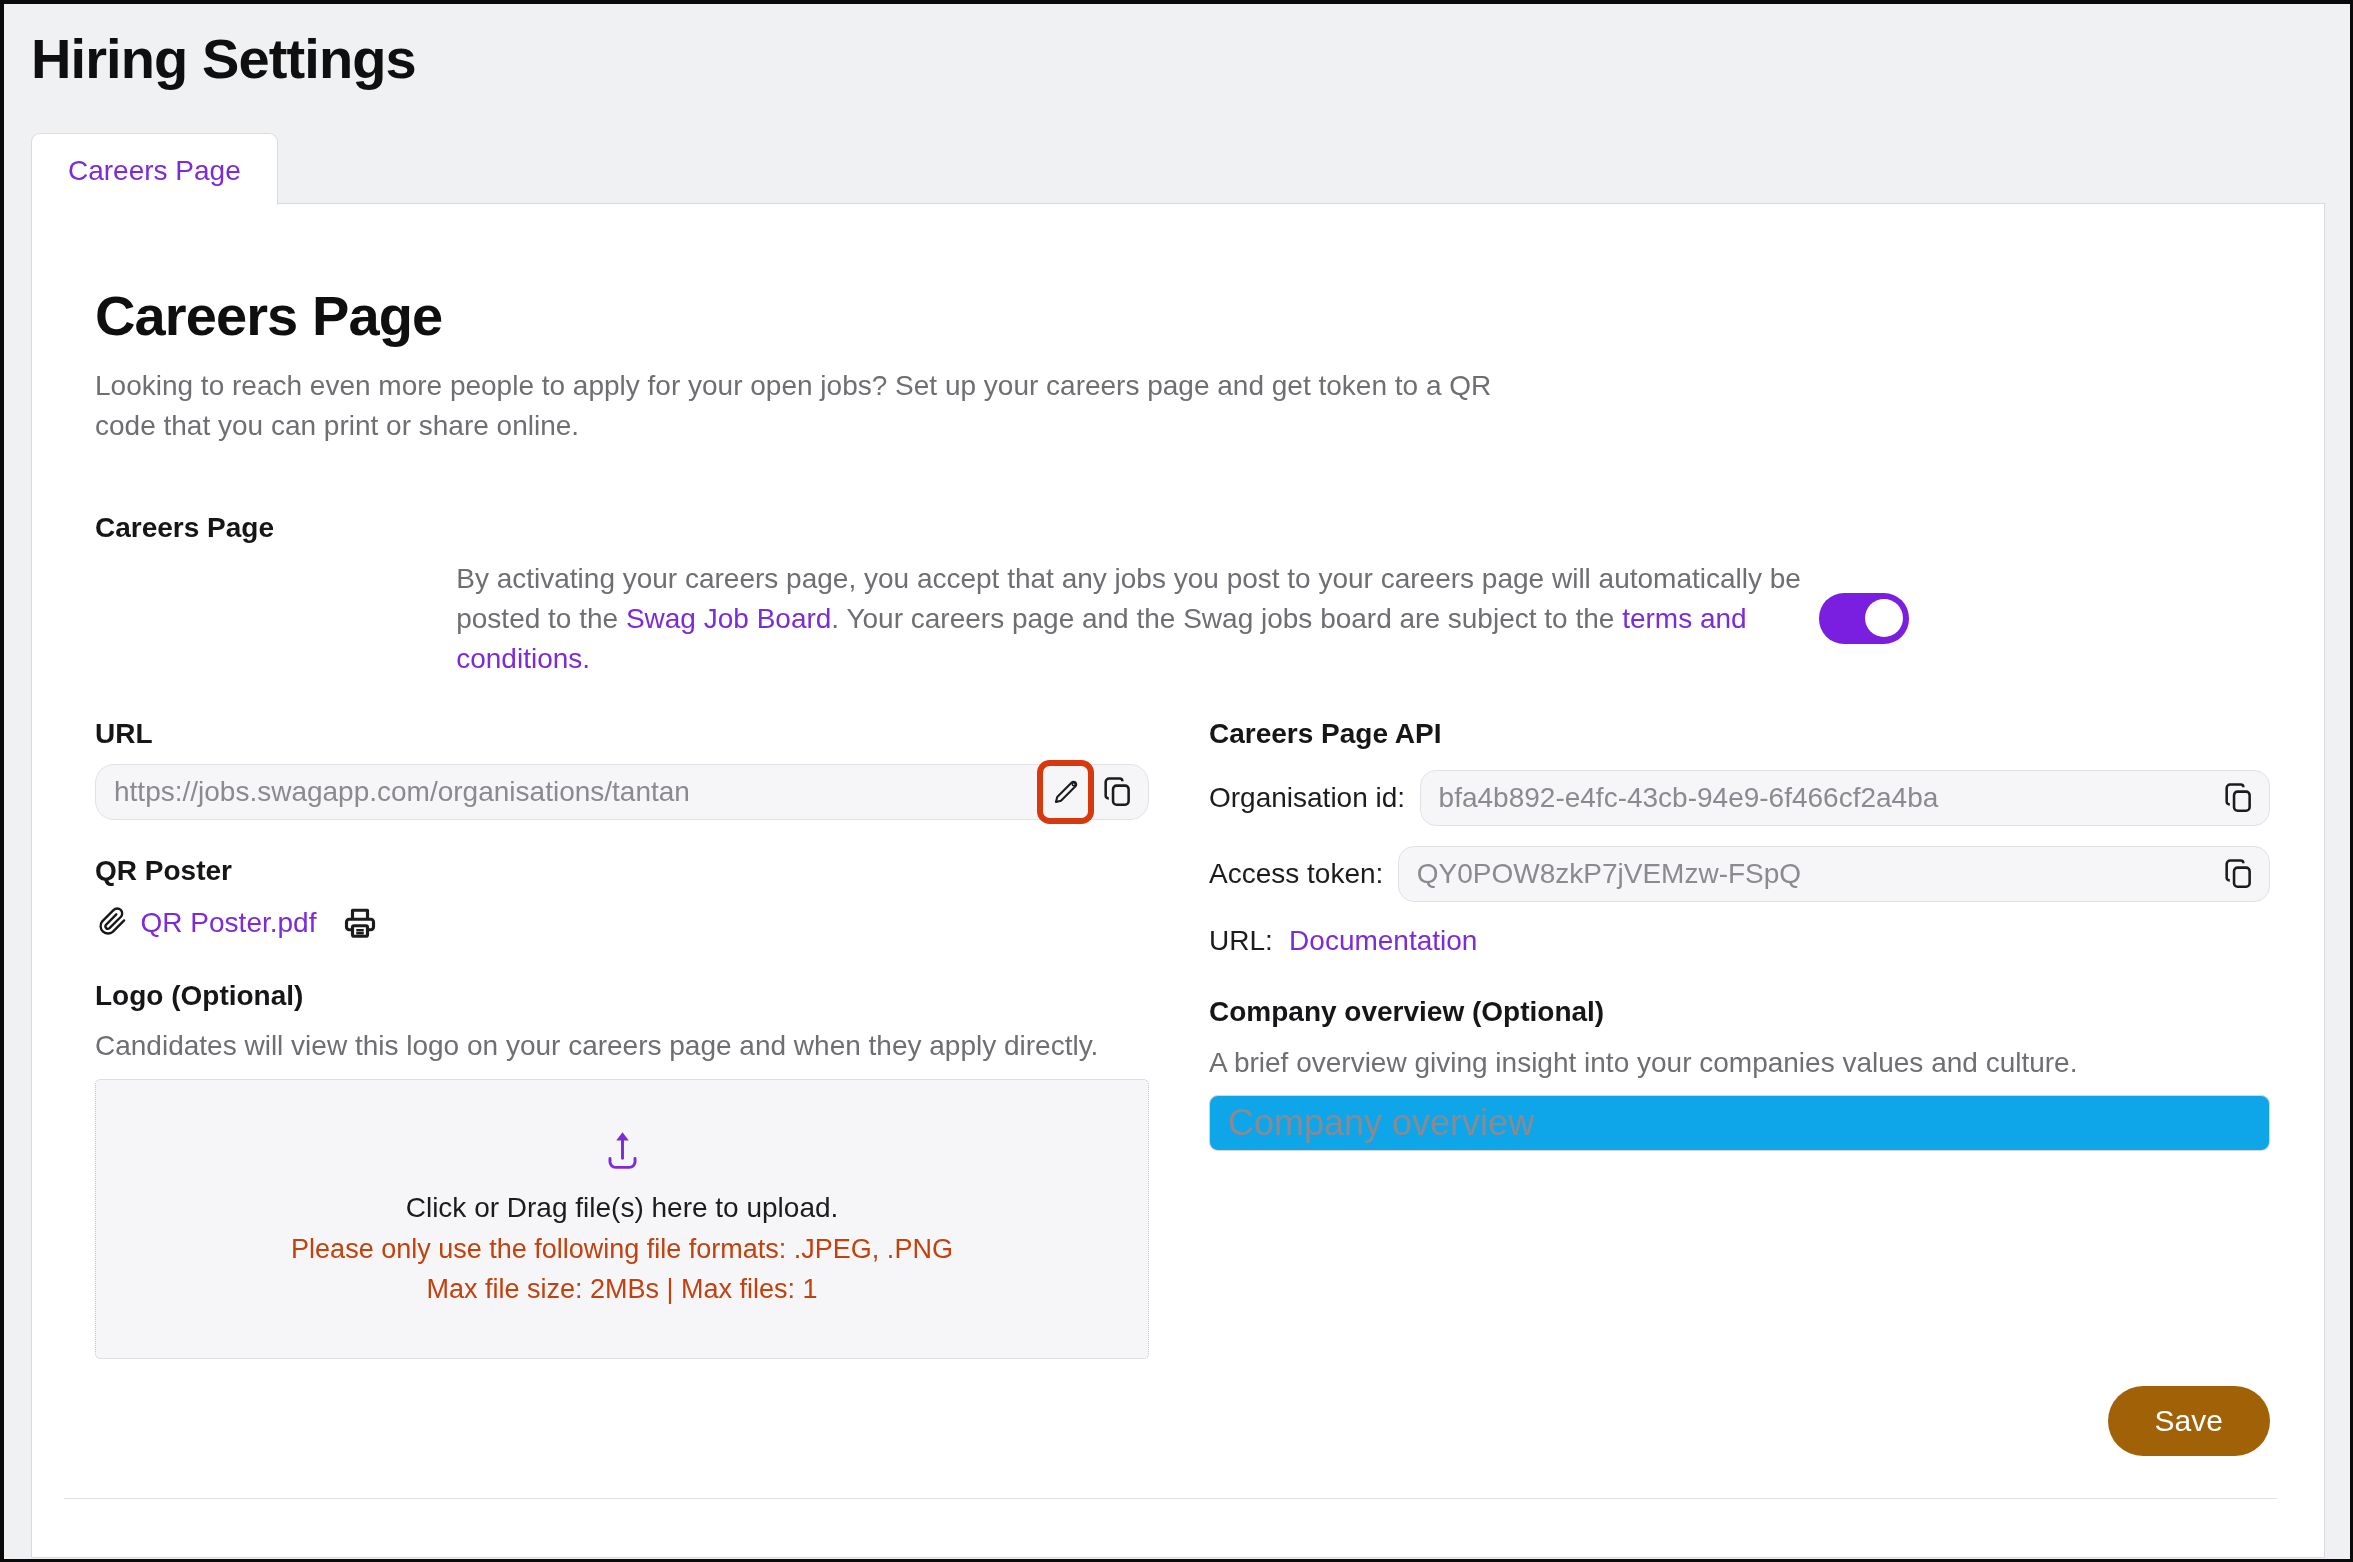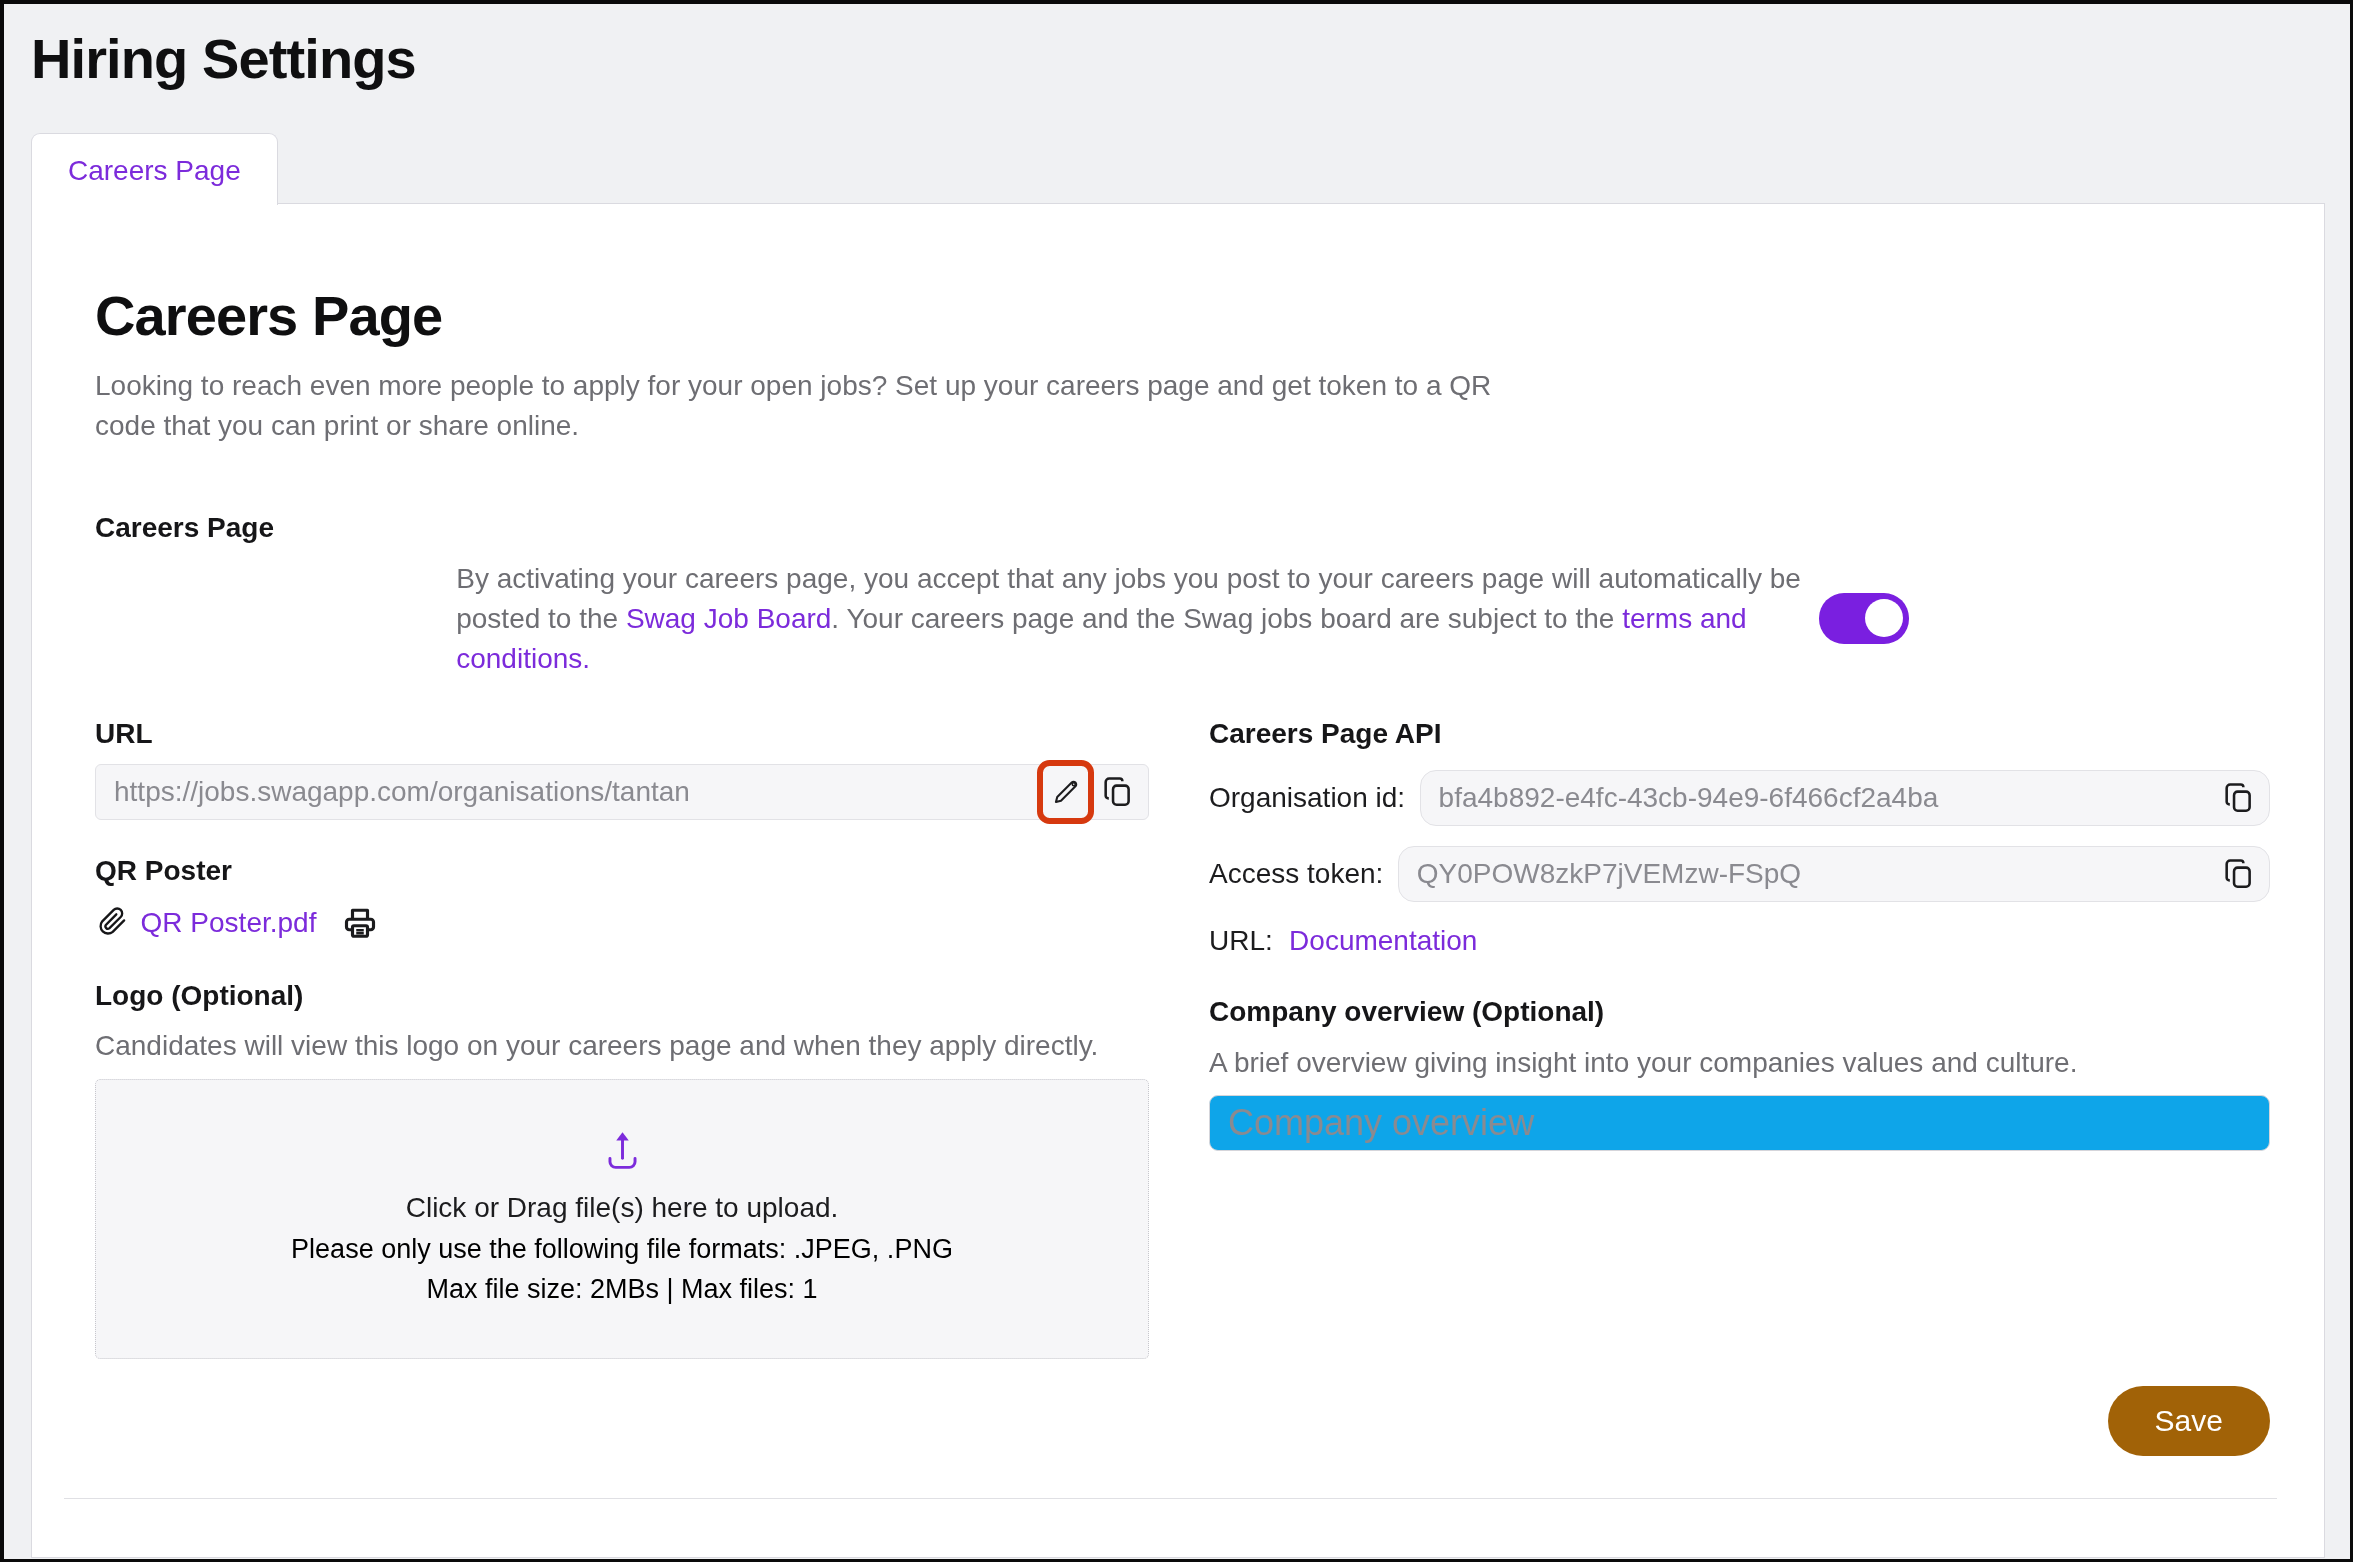--- a/index.html
+++ b/index.html
@@ -46,21 +46,21 @@
   }
   .switch .knob {
     position: absolute; right: 6.3px; top: 6.3px;
     width: 38px; height: 38px; border-radius: 50%; background: #ffffff;
   }
 
   .columns { display: grid; grid-template-columns: 1054px 1fr; column-gap: 60px; align-items: start; }
 
   .input-box {
     display: flex; align-items: center;
-    height: 56px; background: #f6f6f8; border: 1.8px solid #e2e2e6; border-radius: 6px;
+    height: 56px; background: #f6f6f8; border: 1.8px solid #e2e2e6; border-radius: 19px;
     padding: 0 11px 0 18px;
   }
   .input-text { flex: 1; font-size: 28px; color: #8a8a90; white-space: nowrap; overflow: hidden; }
   .icon-btn { background: none; border: none; display: flex; align-items: center; justify-content: center; cursor: pointer; color: #1c1c1e; padding: 1.8px; }
   .icon-btn svg { display: block; }
   .highlight {
     display: flex; align-items: center; justify-content: center;
     border: 6.3px solid #d6390f; border-radius: 12.6px;
     padding: 9px 5.4px; margin: -14.5px 5.4px -14.5px 0;
   }
@@ -74,21 +74,21 @@
   .logo-block { margin-top: 36px; }
   .muted-line { font-size: 28px; line-height: 40px; color: #6e6e73; margin: 11px 0 12.6px 0; }
   .dropzone {
     height: 280px; background: #f6f6f8;
     border: 1.8px dotted #c7c7cd; border-radius: 5.4px;
     display: flex; flex-direction: column; align-items: center; justify-content: center;
     text-align: center; cursor: pointer;
   }
   .dropzone .upload-glyph { color: #7c2bdb; margin-bottom: 9px; }
   .dz-title { font-size: 28px; line-height: 42px; color: #1c1c1e; }
-  .dz-sub { font-size: 27px; line-height: 40px; color: #000000; }
+  .dz-sub { font-size: 27px; line-height: 40px; color: #c2410c; }
 
   .api-row { display: flex; align-items: center; margin-top: 20px; }
   .api-label { font-size: 28px; color: #1c1c1e; white-space: nowrap; margin-right: 14.5px; }
   .api-field {
     flex: 1; display: flex; align-items: center;
     height: 56px; background: #f6f6f8; border: 1.8px solid #e2e2e6; border-radius: 16px;
     padding: 0 11px 0 18px;
   }
   .api-value { flex: 1; font-size: 28px; color: #8a8a90; white-space: nowrap; overflow: hidden; }
   .api-url-row { display: flex; align-items: flex-end; margin-top: 23.5px; font-size: 28px; }

